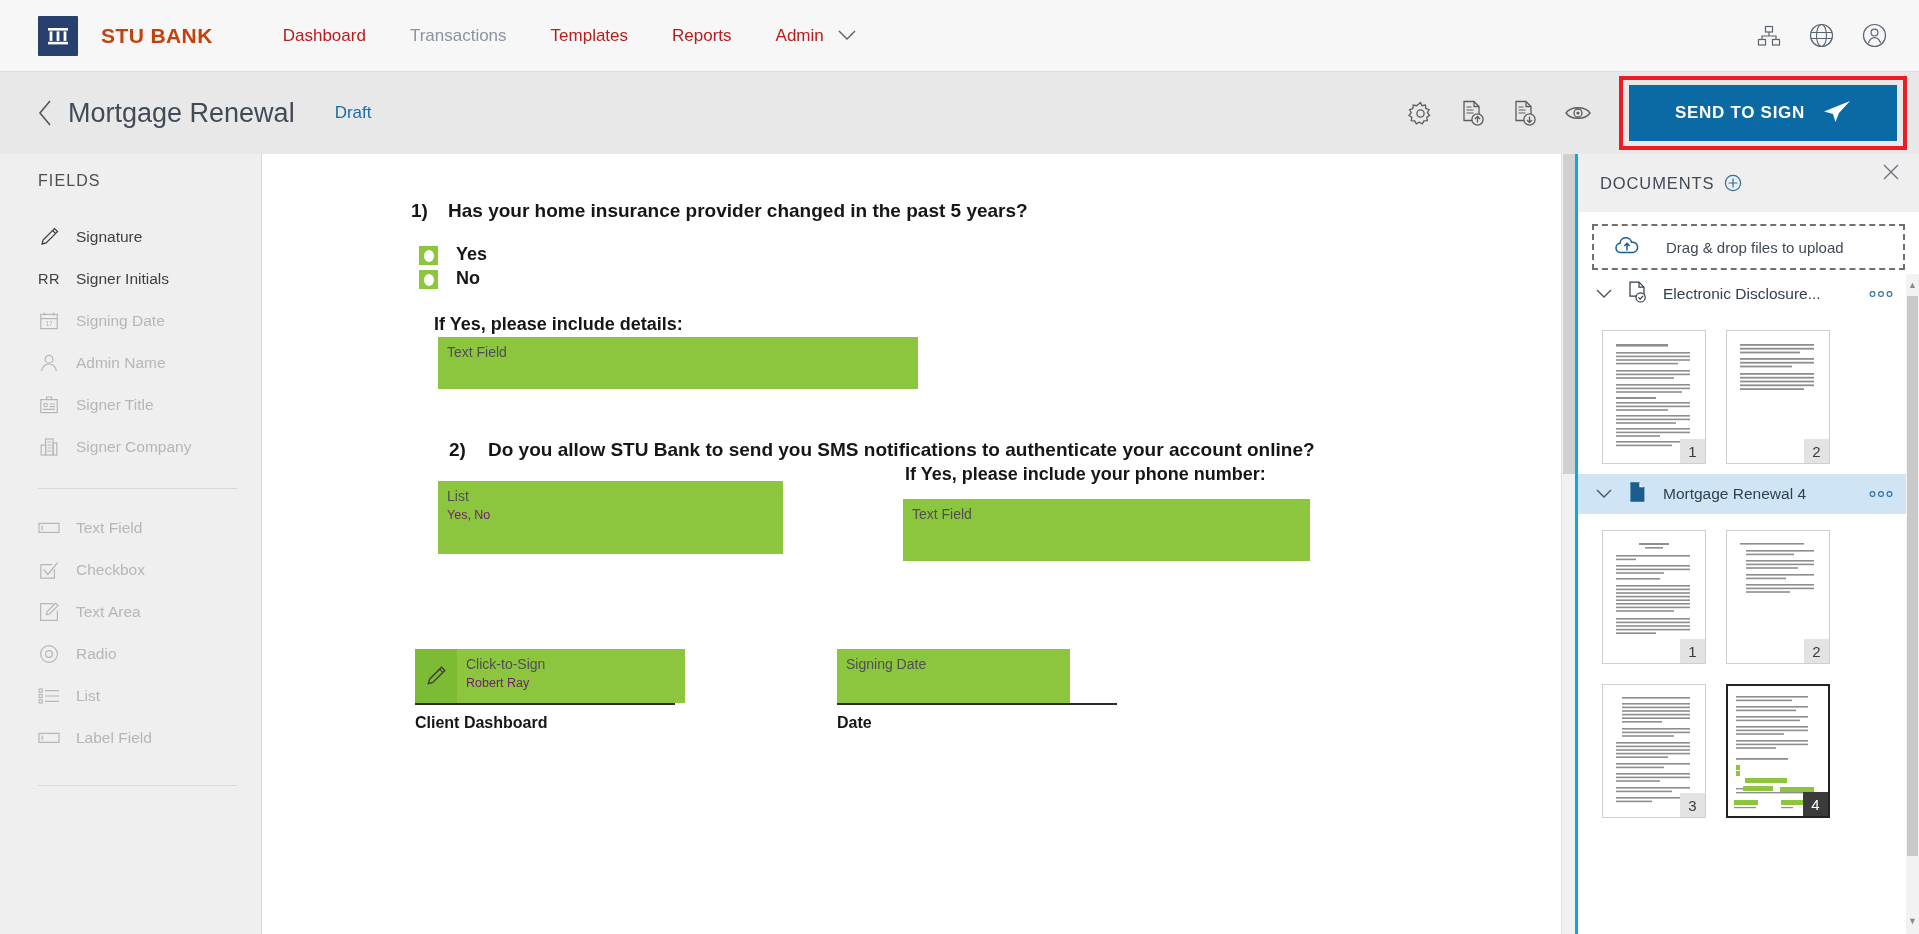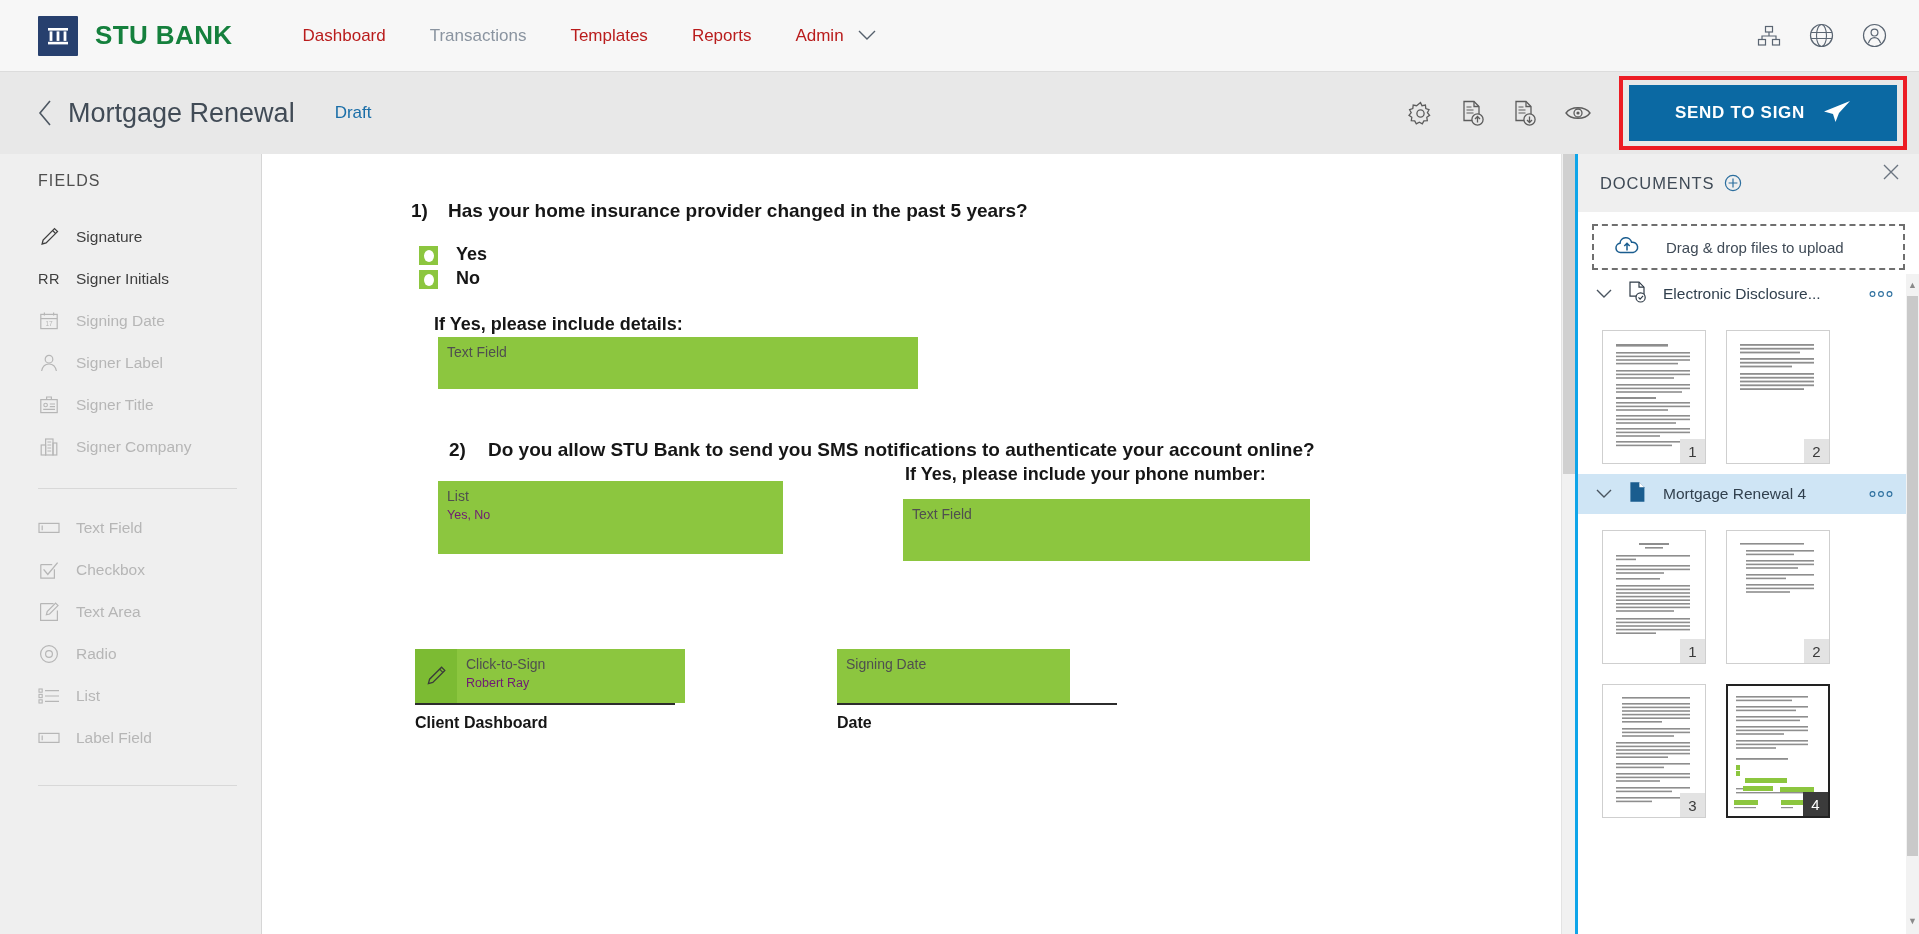--- a/index.html
+++ b/index.html
@@ -20,22 +20,22 @@
     border-bottom: 1px solid #dcdcdc;
     display: flex; align-items: center;
   }
   .brand { display: flex; align-items: center; margin-left: 38px; }
   .brand-mark {
     width: 40px; height: 40px; background: #27406e;
     display: flex; align-items: center; justify-content: center;
     border-radius: 1px;
   }
   .brand-name {
-    margin-left: 17px; font-size: 26px; font-weight: bold;
-    color: #15803d; letter-spacing: .4px;
+    margin-left: 23px; font-size: 21px; font-weight: bold;
+    color: #c2410c; letter-spacing: .4px;
   }
   .navlinks { display: flex; align-items: center; margin-left: 48px; }
   .navlink {
     font-size: 17px; color: #b91c1c; padding: 0 22px; cursor: pointer;
     white-space: nowrap;
   }
   .navlink.muted { color: #8a94a0; }
   .navlink.has-caret { display: flex; align-items: center; gap: 14px; }
   .caret-dn { display: inline-block; }
 
@@ -375,21 +375,21 @@
         <span class="fi-label">Signing Date</span>
       </div>
 
       <div class="field-item">
         <span class="field-icon">
           <svg width="20" height="20" viewBox="0 0 20 20">
             <circle cx="10" cy="6.2" r="3.8" fill="none" stroke="#b6b6b6" stroke-width="1.2"></circle>
             <path d="M2.6 18 c1-5.2 4.4-7 7.4-7 s6.4 1.8 7.4 7" fill="none" stroke="#b6b6b6" stroke-width="1.2"></path>
           </svg>
         </span>
-        <span class="fi-label">Signer Label</span>
+        <span class="fi-label">Admin Name</span>
       </div>
 
       <div class="field-item">
         <span class="field-icon">
           <svg width="20" height="20" viewBox="0 0 20 20">
             <rect x="1.8" y="4.6" width="16.4" height="13" fill="none" stroke="#b6b6b6" stroke-width="1.2"></rect>
             <path d="M7.6 4.6 v-2.6 h4.8 v2.6" fill="none" stroke="#b6b6b6" stroke-width="1.2"></path>
             <circle cx="6.6" cy="10" r="1.8" fill="none" stroke="#b6b6b6" stroke-width="1.1"></circle>
             <path d="M10.8 9 h5.2 M10.8 11.6 h5.2 M4.2 14.4 h11.8" stroke="#b6b6b6" stroke-width="1.1"></path>
           </svg>

